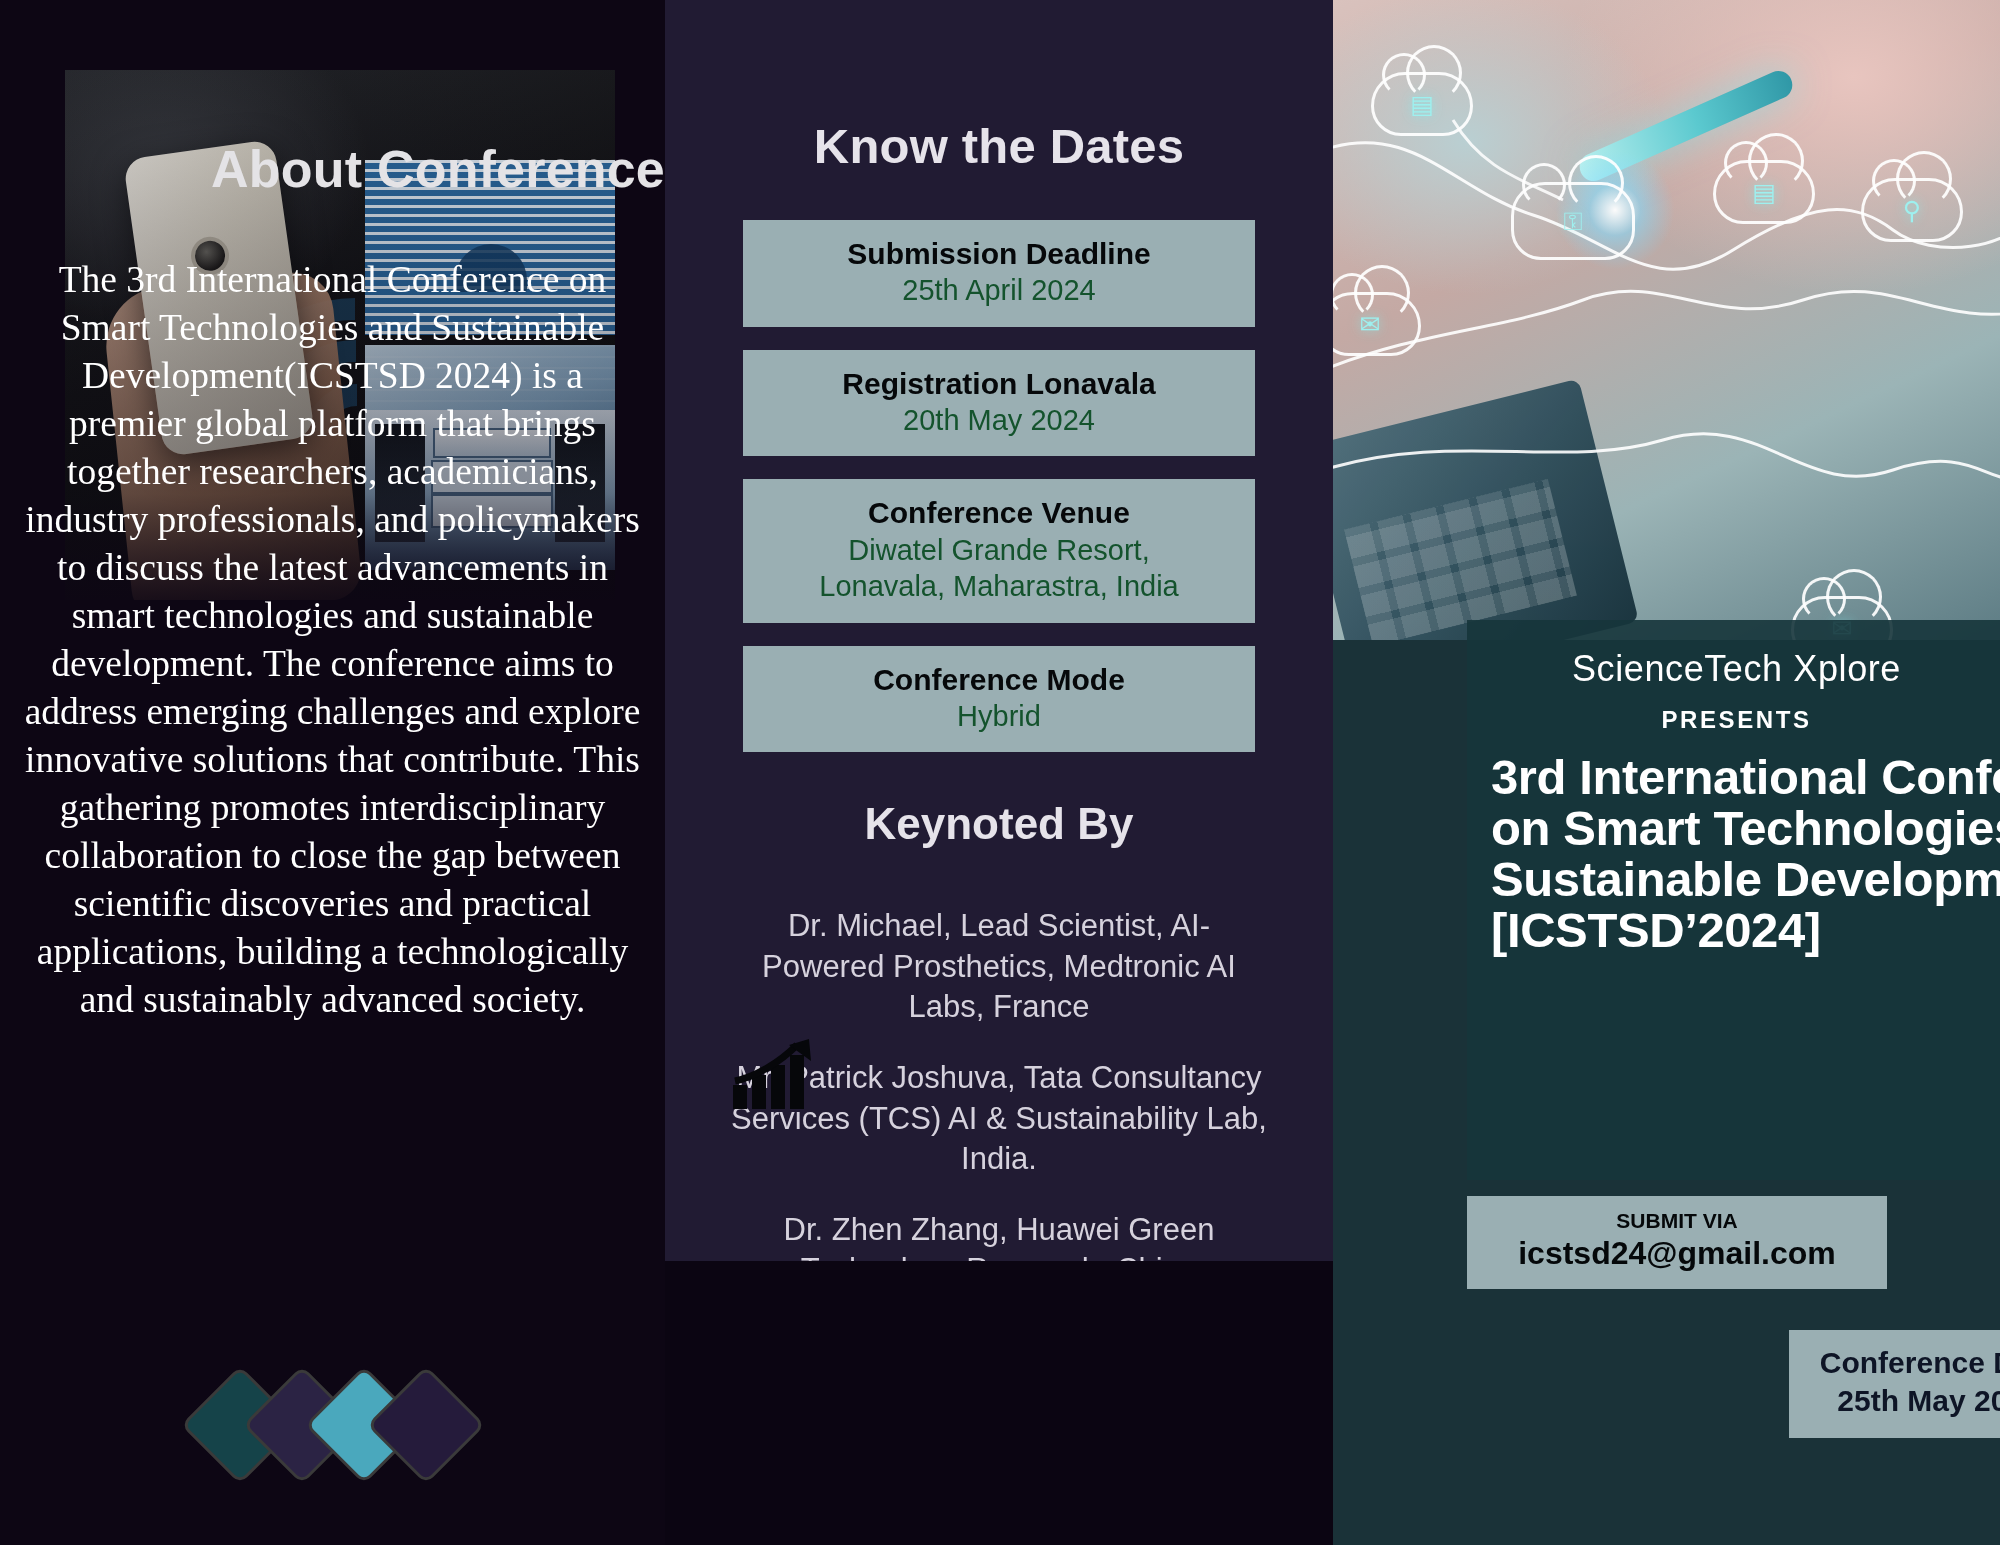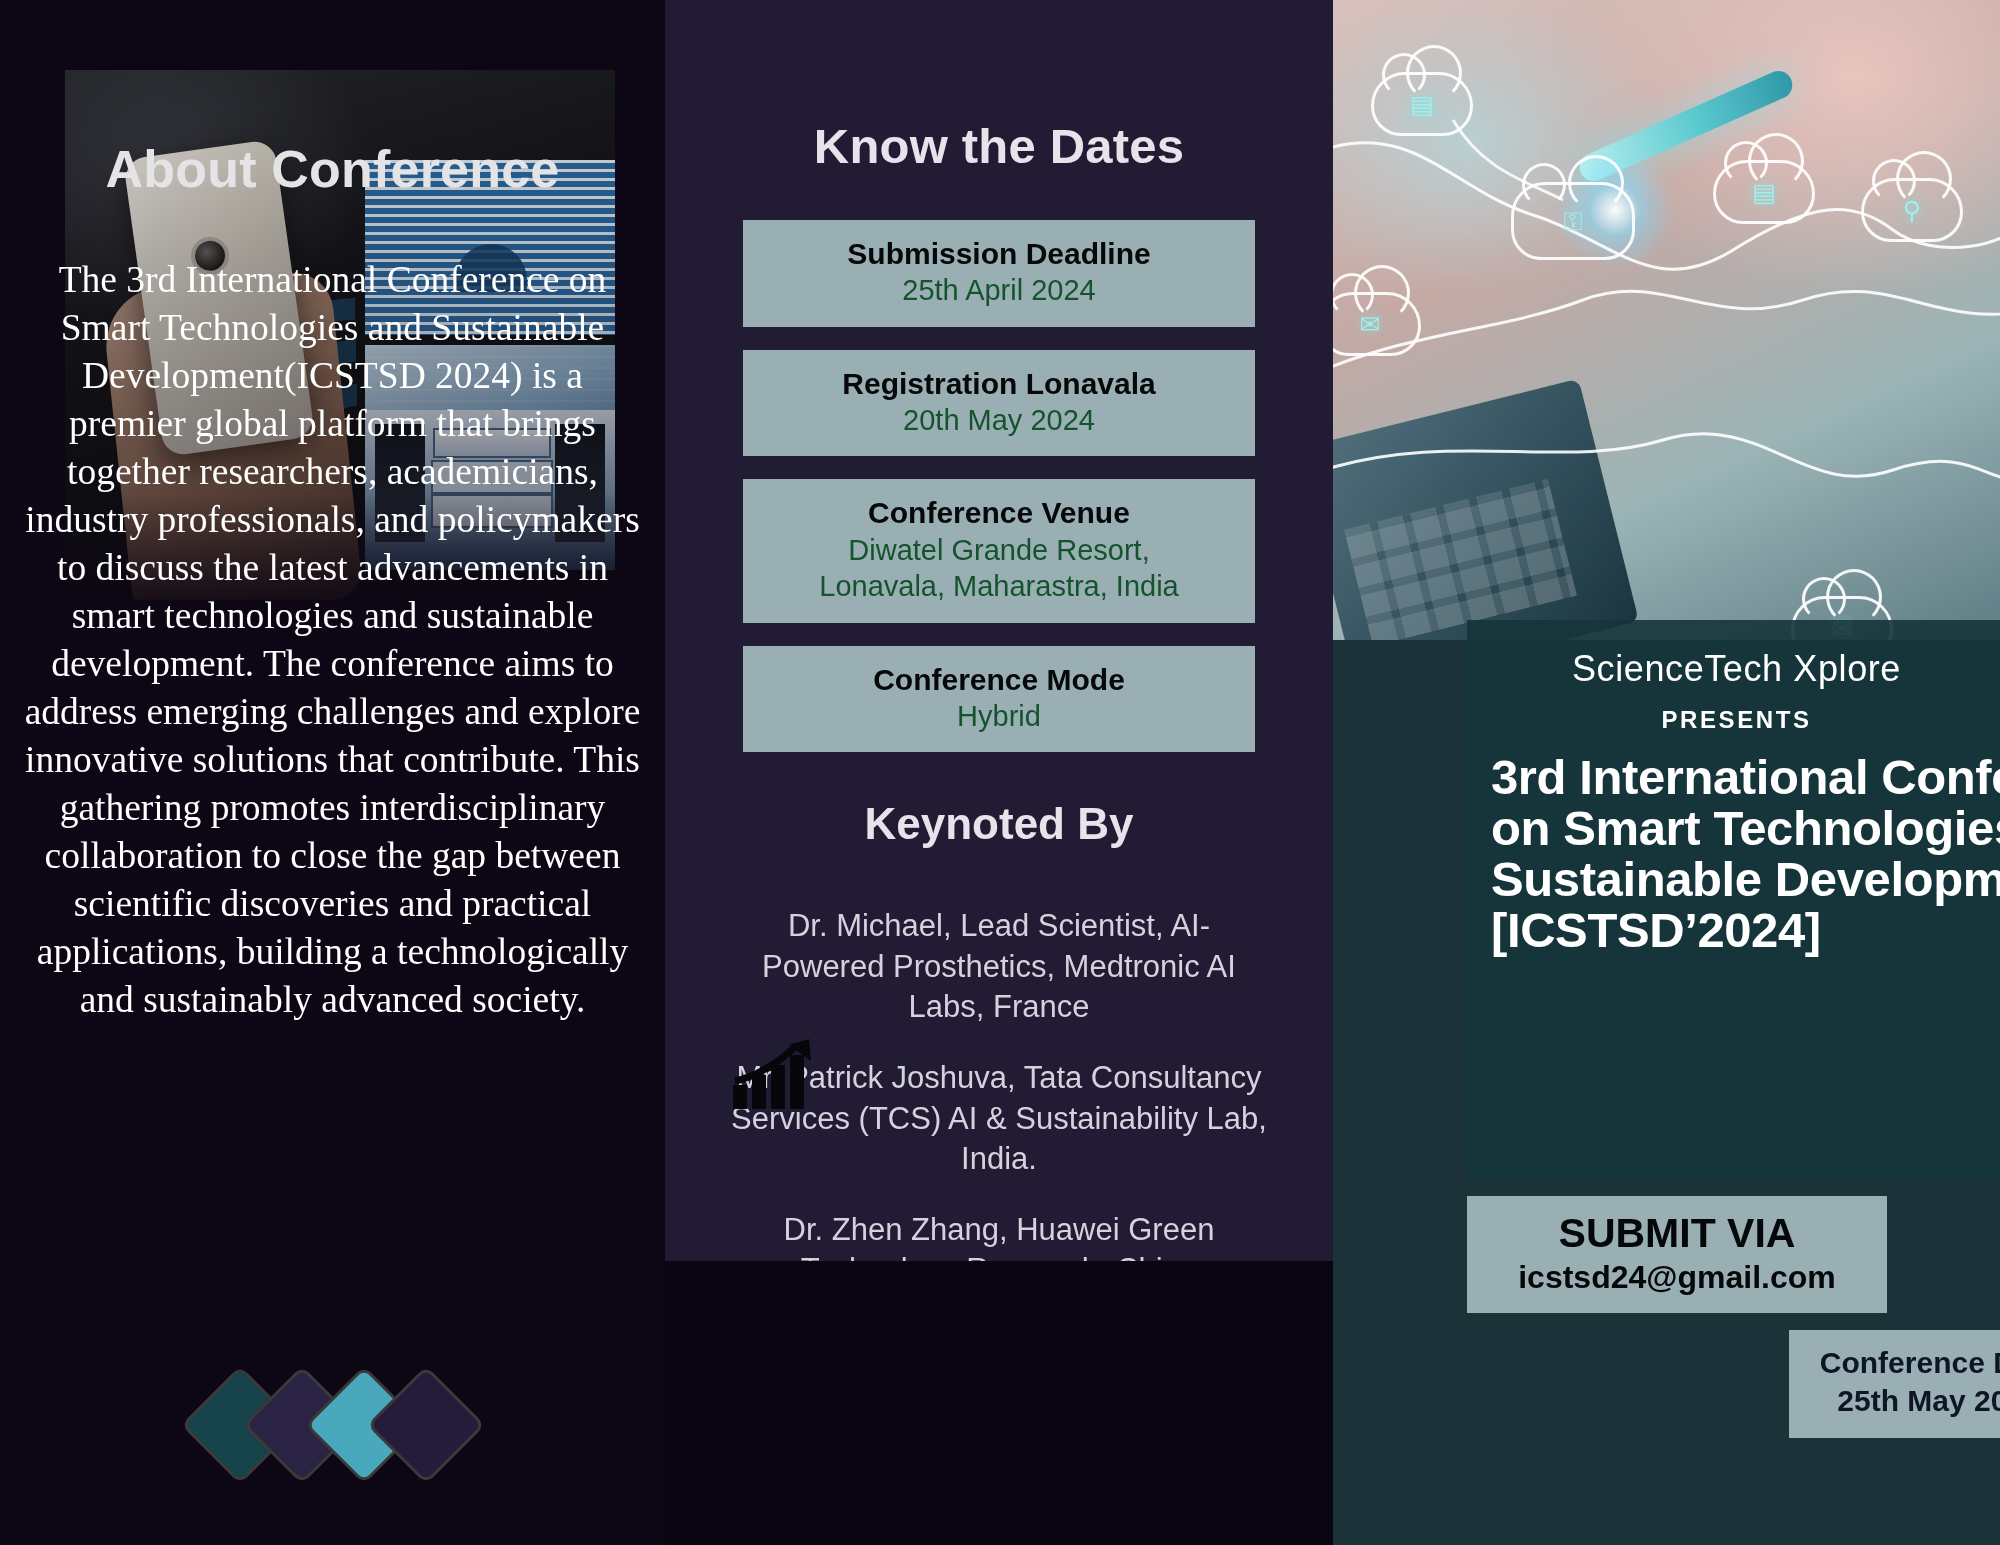--- a/index.html
+++ b/index.html
@@ -156,21 +156,21 @@
   .left-photo-veil {
     position: absolute;
     inset: 0;
     background: linear-gradient(180deg, rgba(10,6,16,.12) 0%, rgba(10,6,16,.42) 80%, rgba(13,6,20,.9) 100%);
   }
 
   .about-title {
     position: absolute;
     left: 0; right: 0;
     top: 104px;
-    text-align: center;
+    text-align: right;
     font-size: 52px;
     font-weight: 700;
     color: #e4e3e6;
     letter-spacing: .2px;
     z-index: 4;
   }
   .about-body {
     position: absolute;
     left: 24px;
     right: 24px;
@@ -408,21 +408,21 @@
     top: 1196px;
     width: 420px;
     background: #9aafb3;
     padding: 12px 14px 16px;
     box-sizing: border-box;
     text-align: center;
     color: #05080a;
   }
   .submit-box .sb-title {
     display: block;
-    font-size: 41px;
+    font-size: 21px;
     font-weight: 700;
     line-height: 1.22;
   }
   .submit-box .sb-mail {
     display: block;
     font-size: 32px;
     font-weight: 700;
     line-height: 1.22;
   }
   .date-box {

